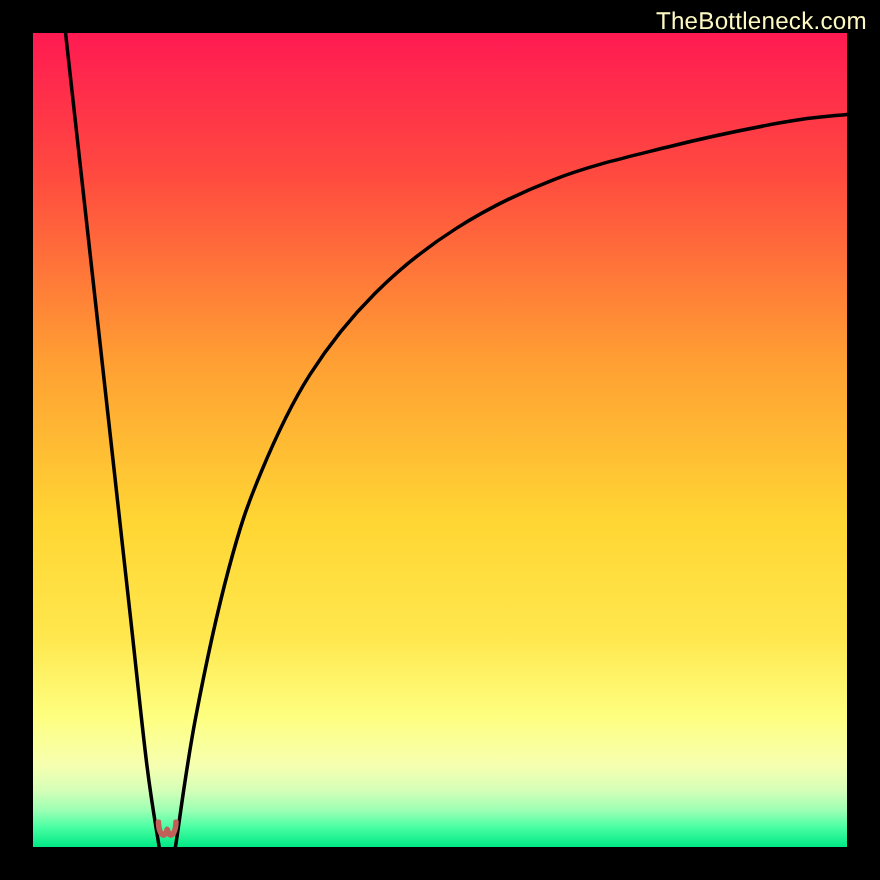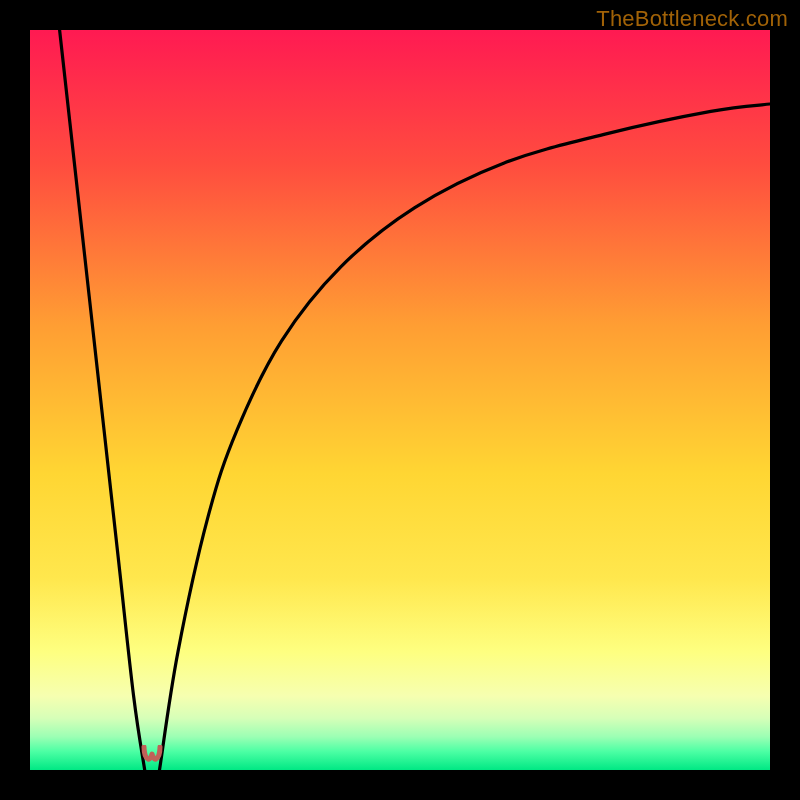--- a/index.html
+++ b/index.html
@@ -27,21 +27,21 @@
     position: absolute;
     left: 0; top: 0;
     width: 740px;
     height: 740px;
     pointer-events: none;
   }
   .attribution {
     position: absolute;
     top: 6px;
     right: 12px;
-    color: #a16207;
+    color: #fef9c3;
     font-size: 22px;
     font-weight: 500;
     letter-spacing: 0.2px;
   }
   .knot {
     position: absolute;
     width: 22px;
     height: 18px;
     pointer-events: none;
   }

